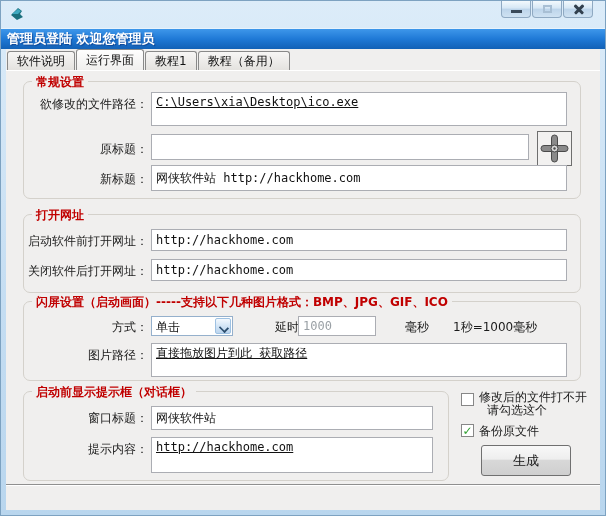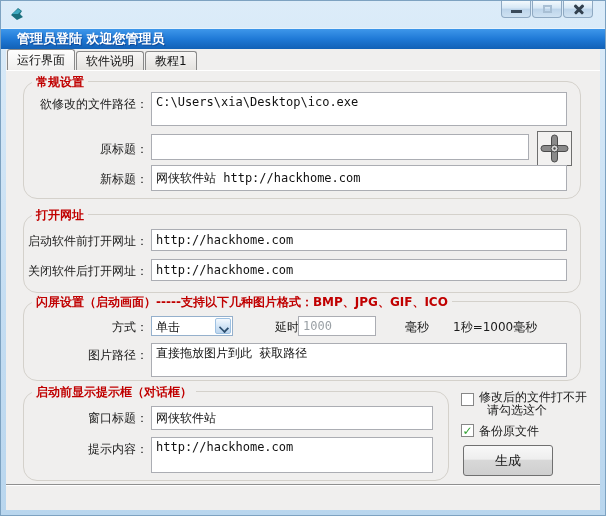--- a/index.html
+++ b/index.html
@@ -28,21 +28,21 @@
   .win-btn .x1,.win-btn .x2{ position:absolute; left:9px; top:7px; width:12px; height:2.5px; background:#32404e; border-radius:1px; }
   .win-btn .x1{ transform:rotate(45deg); }
   .win-btn .x2{ transform:rotate(-45deg); }
 
   
   .caption{
     position:absolute; top:27px; left:0; right:0; height:21px;
     background:linear-gradient(180deg,#3e97ea 0%,#1f79d6 50%,#1261b6 100%);
     border-top:1px solid #e8f3fc;
     color:#ffffff; font-size:13px; font-weight:bold;
-    line-height:20px; padding-left:16px;
+    line-height:20px; padding-left:6px;
     text-shadow:1px 1px 1px rgba(0,0,60,.35);
   }
 
   
   .content{
     position:absolute; top:48px; left:5px; right:5px; bottom:5px;
     background:#f0efee;
   }
 
   
@@ -54,37 +54,37 @@
     margin-right:1px; cursor:pointer; white-space:nowrap;
   }
   .tab.selected{
     margin-top:0; line-height:21px; z-index:2;
     background:linear-gradient(180deg,#fefefe,#f0efee);
     font-weight:normal;
   }
 
   
   .group{
-    position:absolute; border:1px solid #d4d1cb; border-radius:14px;
+    position:absolute; border:1px solid #d4d1cb; border-radius:7px;
   }
   .group-title{
     position:absolute; top:-8px; left:8px; background:#f0efee; padding:0 4px;
     font-size:12px; font-weight:bold; color:#c00000; white-space:nowrap;
   }
 
   .lbl{ position:absolute; font-size:12px; color:#1b1b1b; white-space:nowrap;text-align:right; }
   .lbl-r{ text-align:right; }
 
   .tb{
     position:absolute; background:#ffffff; border:1px solid #abadb3;
     font-family:"DejaVu Sans Mono","Liberation Mono",monospace;
     font-size:12px; color:#111; padding:2px 4px; outline:none; resize:none;
     line-height:15px;
   }
-  textarea.tb{ overflow:hidden; }
+  textarea.tb{ overflow:hidden;text-decoration:underline; }
   .tb:disabled, .tb.gray{ color:#9aa0a5; }
 
   
   .combo{
     position:absolute; background:#fff; border:1px solid #95b0cc; height:20px;
     font-size:12px; color:#111; cursor:pointer;
   }
   .combo-text{ position:absolute; left:4px; top:2px; }
   .combo-btn{
     position:absolute; right:1px; top:1px; bottom:1px; width:16px;
@@ -142,23 +142,24 @@
           <span class="x2"></span>
         </div>
     </div>
   </div>
 
   <div class="caption">管理员登陆 欢迎您管理员</div>
 
   <div class="content">
 
     <div class="tabs">
+      <div class="tab">软件说明</div>
       <div class="tab selected">运行界面</div>
-      <div class="tab">软件说明</div>
       <div class="tab">教程1</div>
+      <div class="tab">教程（备用）</div>
     </div>
 
     <div class="group" style="left:17px; top:32px; width:558px; height:118px;">
       <span class="group-title">常规设置</span>
     </div>
     <div class="lbl lbl-r" style="left:20px; top:47px; width:122px;">欲修改的文件路径：</div>
     <textarea class="tb" style="left: 145px; top: 43px; width: 416px; height: 34px;">C:\Users\xia\Desktop\ico.exe</textarea>
     <div class="lbl lbl-r" style="left:20px; top:92px; width:122px;">原标题：</div>
     <input class="tb" style="left: 145px; top: 85px; width: 378px; height: 26px;" value="">
     <div class="finder" style="left:531px; top:82px;">
@@ -201,19 +202,19 @@
     <div class="lbl lbl-r" style="left:62px; top:361px; width:80px;">窗口标题：</div>
     <input class="tb" style="left: 145px; top: 357px; width: 282px; height: 24px;" value="网侠软件站">
     <div class="lbl lbl-r" style="left:62px; top:392px; width:80px;">提示内容：</div>
     <textarea class="tb" style="left: 145px; top: 388px; width: 282px; height: 36px;">http://hackhome.com</textarea>
 
     <div class="cb" style="left:455px; top:344px;"></div>
     <div class="cb-lbl" style="left:473px; top:342px;">修改后的文件打不开</div>
     <div class="cb-lbl" style="left:481px; top:355px;">请勾选这个</div>
     <div class="cb" style="left:455px; top:375px;">✓</div>
     <div class="cb-lbl" style="left:473px; top:376px;">备份原文件</div>
-    <button class="gen-btn" style="left:457px; top:396px;">生成</button>
+    <button class="gen-btn" style="left:475px; top:396px;">生成</button>
 
     <div class="divider"></div>
     <div class="statusbar"></div>
   </div>
 
 </div>
 
 </body></html>

